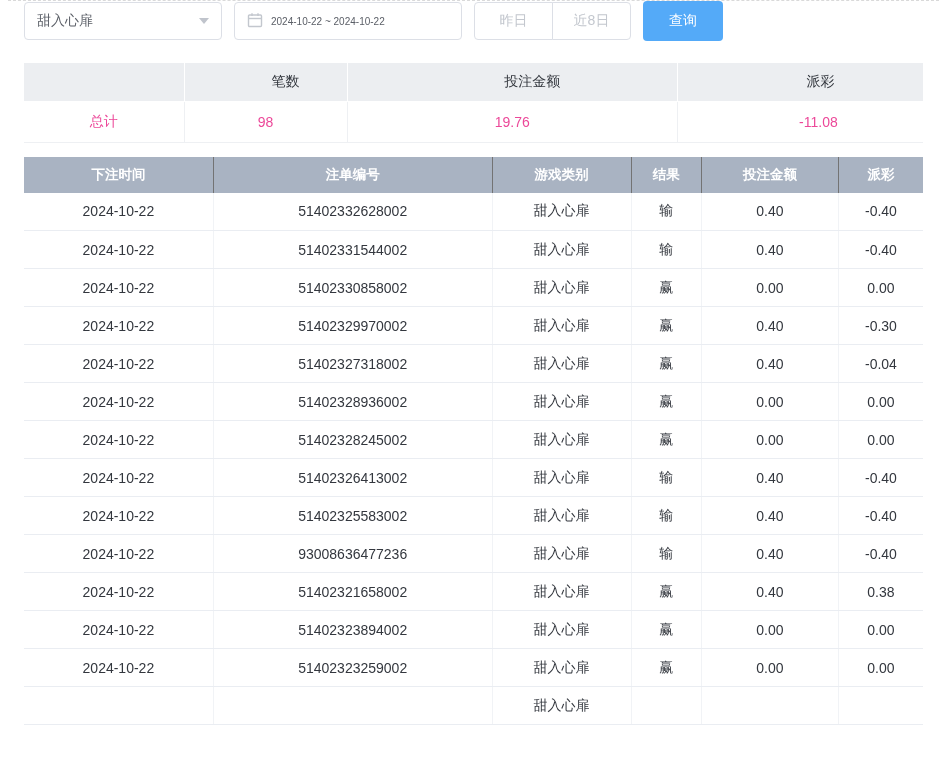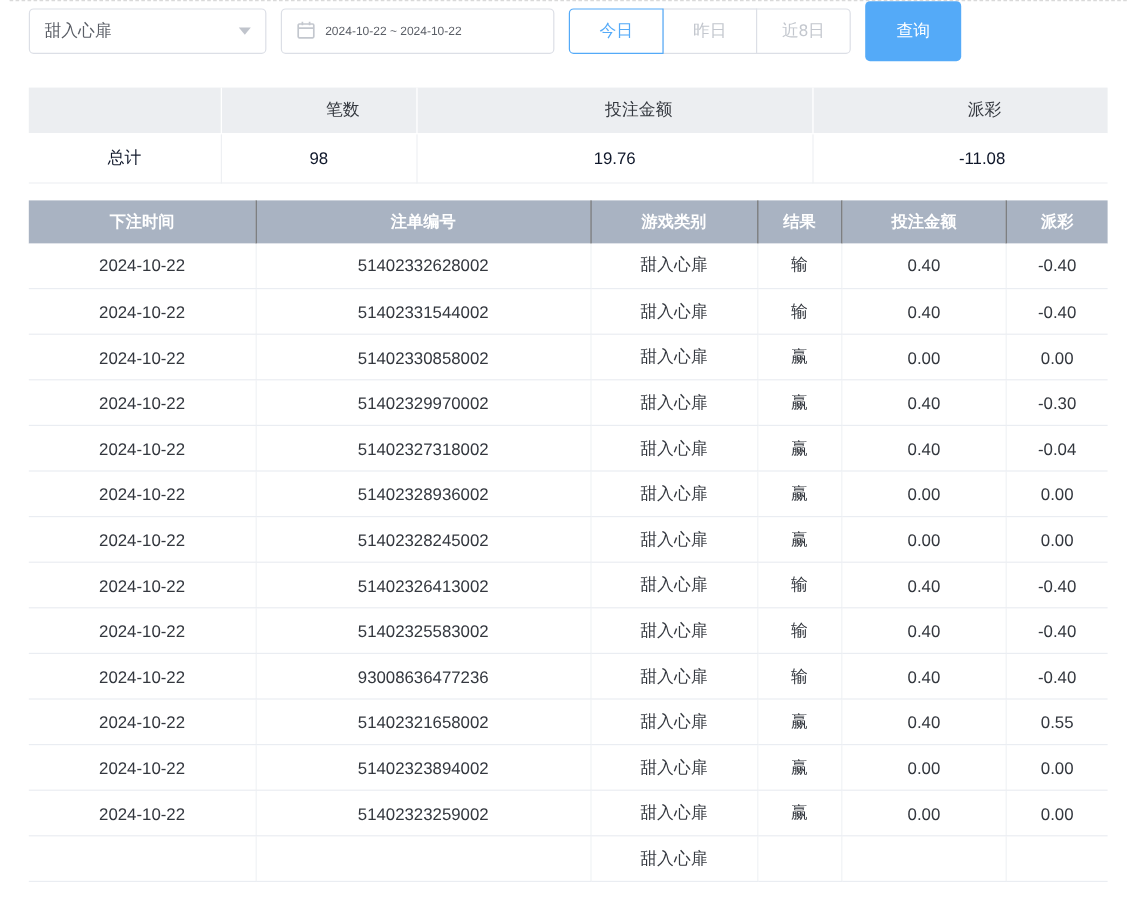--- a/index.html
+++ b/index.html
@@ -42,36 +42,36 @@
   }
   .btn-group { display:flex; margin-left:12px; }
   .qbtn {
     width:79px; height:38px; background:#fff; border:1px solid #dcdfe6;
     color:#c3c7ce; font-size:14px; cursor:pointer; margin-left:-1px;
   }
   .qbtn:first-child { border-radius:4px 0 0 4px; margin-left:0; }
   .qbtn:last-child { border-radius:0 4px 4px 0; }
   .qbtn.active { color:var(--accent); border-color:var(--accent); position:relative; z-index:2; }
   .search-btn {
-    width:80px; height:50px; margin-left:12px;
+    width:80px; height:40px; margin-left:12px;
     background:var(--accent); border:none; border-radius:4px;
     color:#fff; font-size:14px; cursor:pointer;
   }
 
   
   table { width:100%; border-collapse:collapse; table-layout:fixed; font-size:14px; }
   .summary-table { margin-bottom:14px; }
   .summary-table th {
     background:#eceef1; font-weight:normal; color:#33373e;
     height:38px; border:1px solid #fff; border-top:none;padding-left:40px;
   }
   .summary-table th:first-child { border-left:none; }
   .summary-table th:last-child { border-right:none; }
   .summary-table td {
-    height:41px; text-align:center; color:#0f172a; background:#fff;
+    height:41px; text-align:center; color:#ec4899; background:#fff;
     border-right:1px solid #eef0f3; border-bottom:1px solid #eef0f3;
   }
   .summary-table td:last-child { border-right:none;padding-left:36px; }
 
   .bets-table th {
     background:var(--thead-bg); color:#fff; font-weight:bold; font-size:13.5px;
     height:36px; border-right:1px solid #737373;
   }
   .bets-table th:last-child { border-right:none; }
   .bets-table td {
@@ -102,21 +102,20 @@
             <rect x="1.5" y="3" width="13" height="11.5" rx="1" fill="none" stroke="#c3c7ce" stroke-width="1.4"></rect>
             <line x1="1.5" y1="6.5" x2="14.5" y2="6.5" stroke="#c3c7ce" stroke-width="1.4"></line>
             <line x1="5" y1="1.2" x2="5" y2="4" stroke="#c3c7ce" stroke-width="1.4"></line>
             <line x1="11" y1="1.2" x2="11" y2="4" stroke="#c3c7ce" stroke-width="1.4"></line>
           </svg>
       </span>
       <span>2024-10-22 ~ 2024-10-22</span>
     </div>
 
     <div class="btn-group">
-      <button class="qbtn active">今日</button>
       <button class="qbtn">昨日</button>
       <button class="qbtn">近8日</button>
     </div>
 
     <button class="search-btn">查询</button>
   </div>
 
   <table class="summary-table">
     <colgroup>
         <col style="width:159px">
@@ -241,21 +240,21 @@
           <td>输</td>
           <td>0.40</td>
           <td class="neg">-0.40</td>
         </tr>
         <tr>
           <td>2024-10-22</td>
           <td>51402321658002</td>
           <td>甜入心扉</td>
           <td>赢</td>
           <td>0.40</td>
-          <td>0.55</td>
+          <td>0.38</td>
         </tr>
         <tr>
           <td>2024-10-22</td>
           <td>51402323894002</td>
           <td>甜入心扉</td>
           <td>赢</td>
           <td>0.00</td>
           <td>0.00</td>
         </tr>
         <tr>

